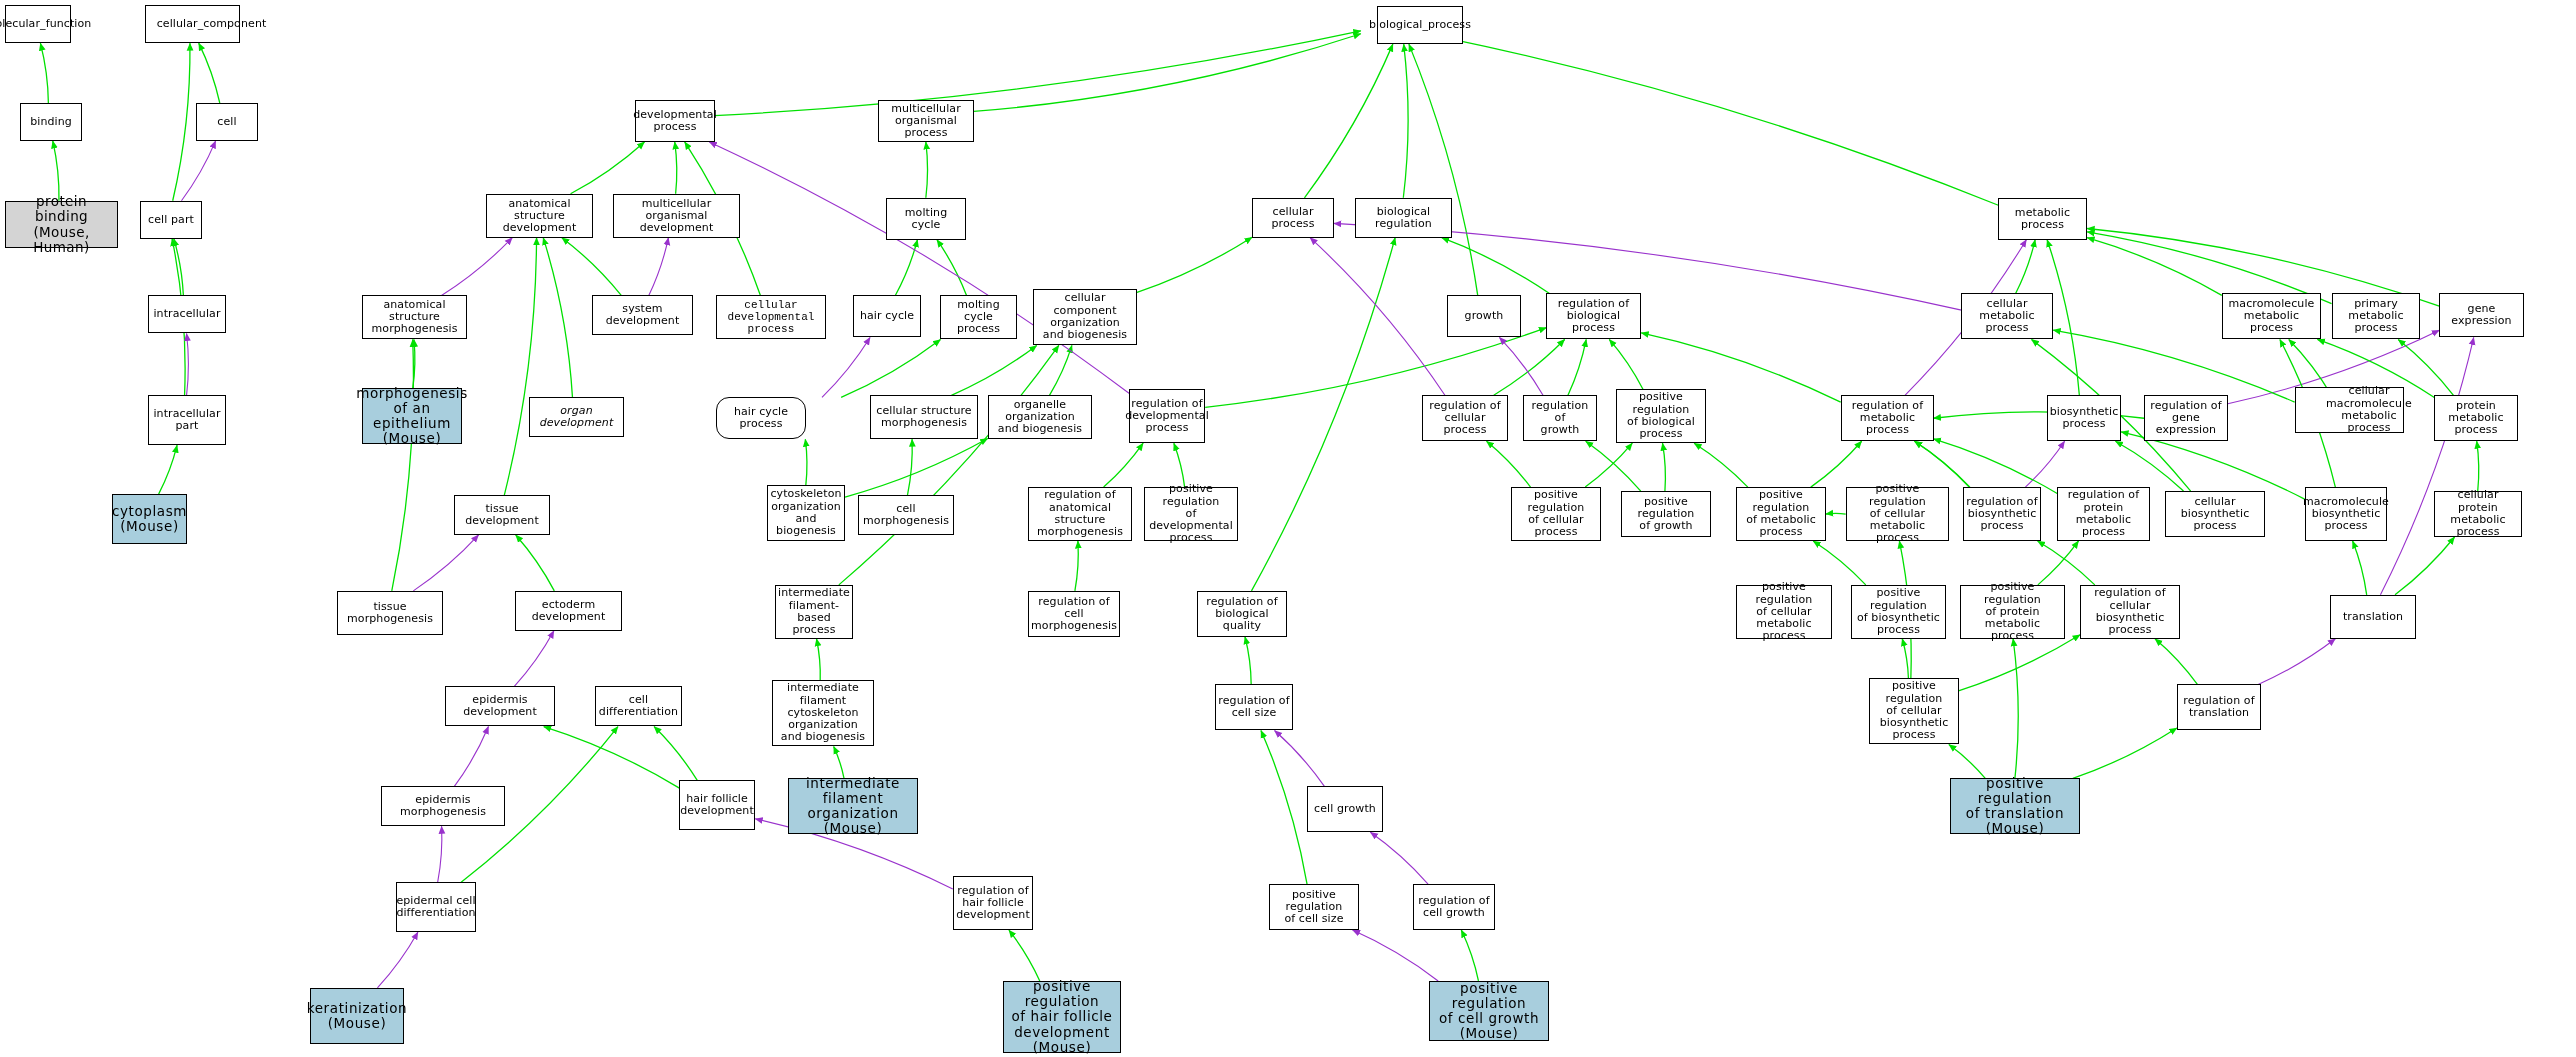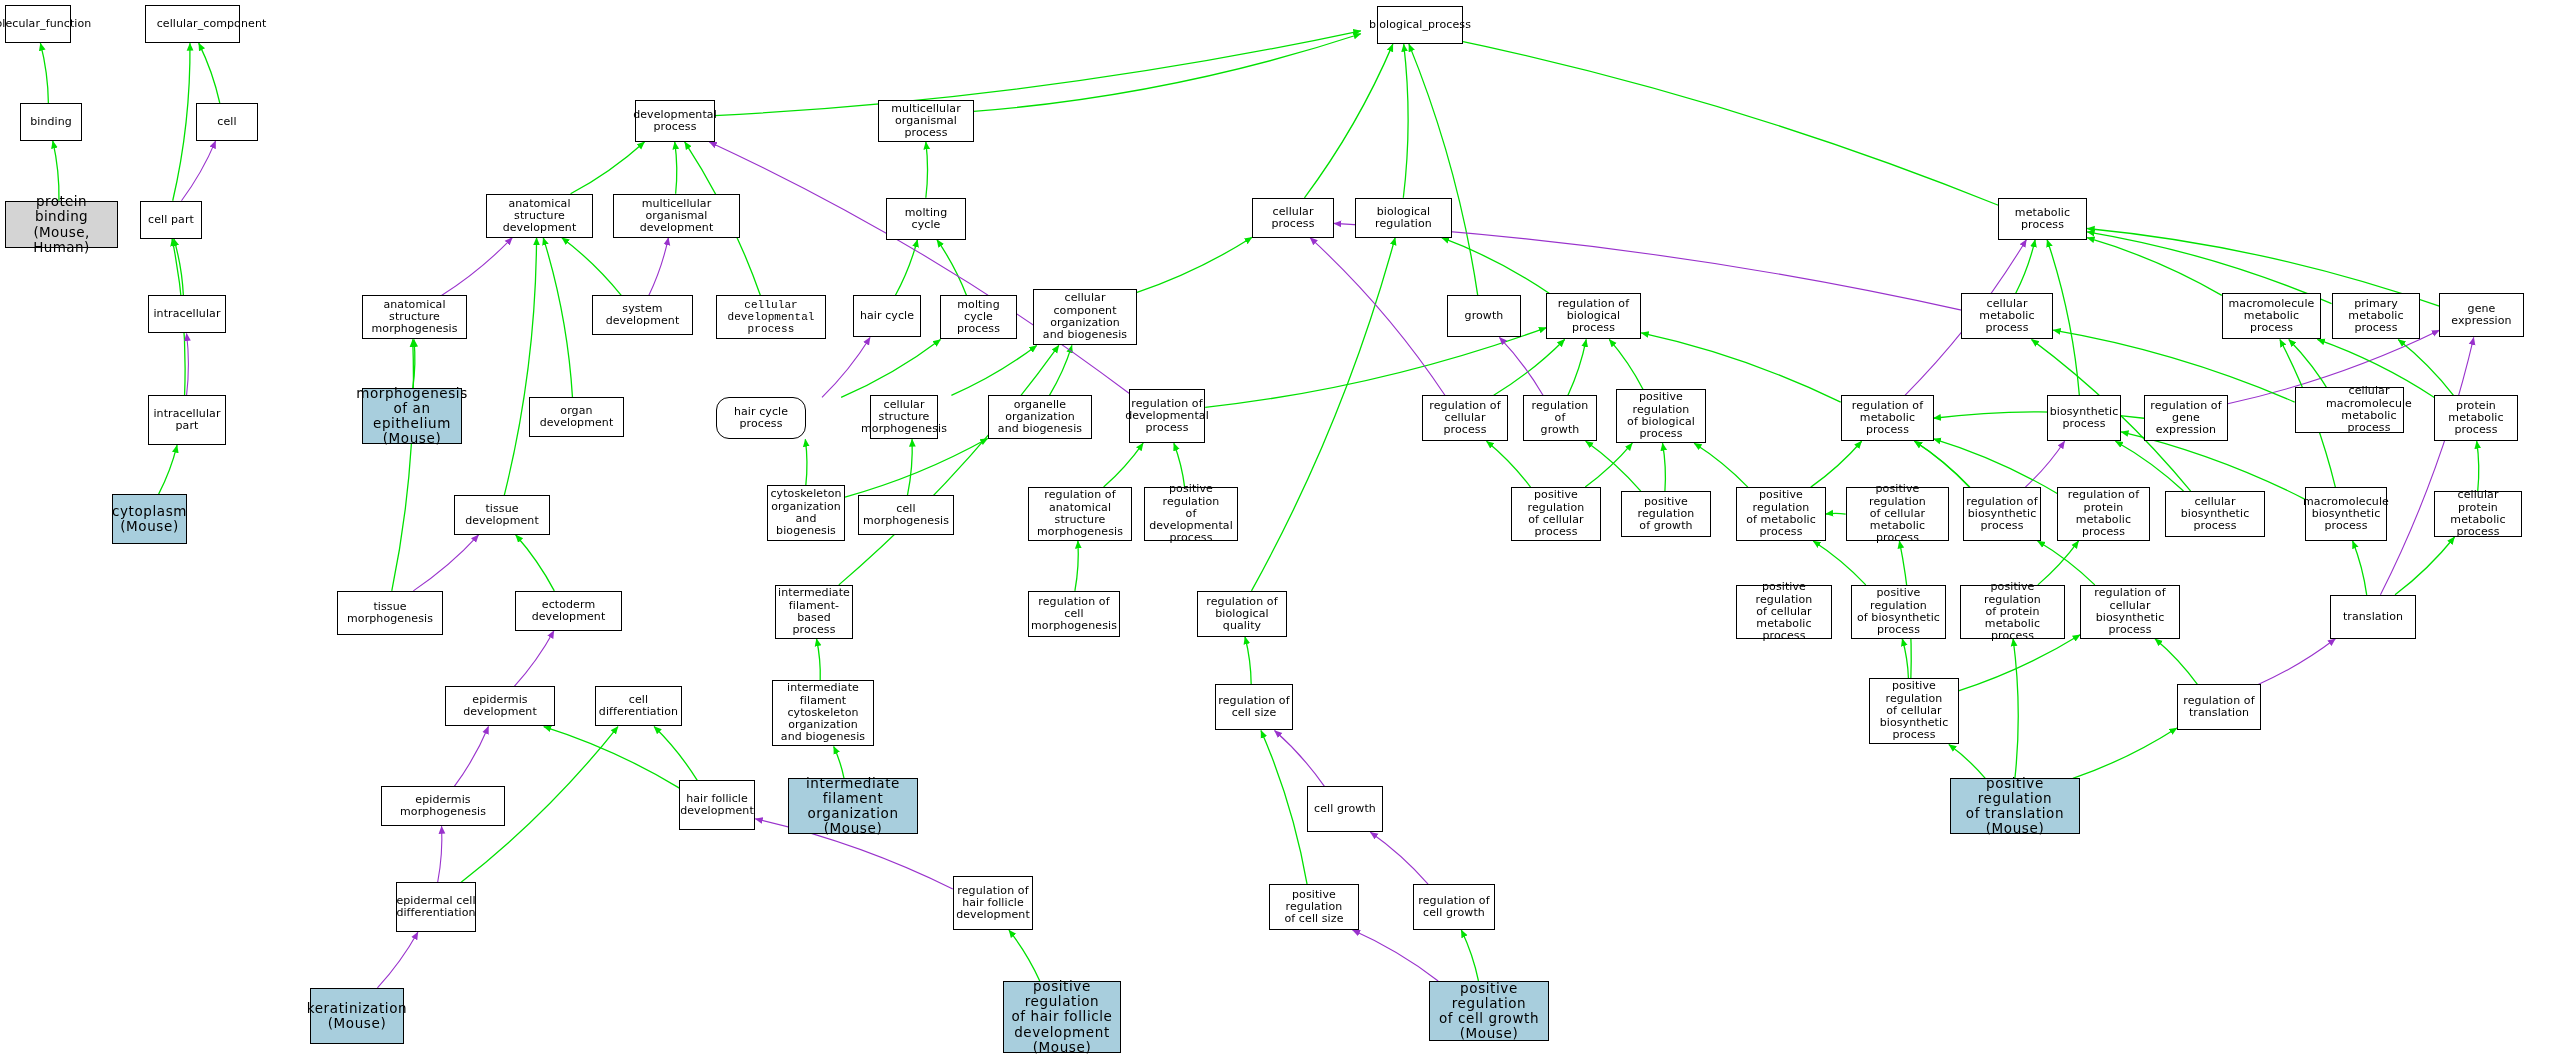--- a/index.html
+++ b/index.html
@@ -203,23 +203,23 @@
       <div class="node" style="left: 1961px; top: 293px; width: 92px; height: 46px;">cellular metabolic
 process</div>
       <div class="node" style="left: 2222px; top: 293px; width: 99px; height: 46px;">macromolecule
 metabolic process</div>
       <div class="node" style="left: 2332px; top: 293px; width: 88px; height: 46px;">primary metabolic
 process</div>
       <div class="node" style="left: 2439px; top: 293px; width: 85px; height: 44px;">gene expression</div>
       <div class="node hl" style="left: 362px; top: 388px; width: 100px; height: 56px;">morphogenesis
 of an epithelium
 (Mouse)</div>
-      <div class="node" style="left: 529px; top: 397px; width: 95px; height: 40px;">organ development</div>
+      <div class="node" style="left: 529px; top: 397px; width: 95px; height: 40px; font-style: italic;">organ development</div>
       <div class="node" style="left: 716px; top: 397px; width: 90px; height: 42px; border-radius: 13px;">hair cycle process</div>
-      <div class="node" style="left: 870px; top: 395px; width: 68px; height: 44px;">cellular structure
+      <div class="node" style="left: 870px; top: 395px; width: 108px; height: 44px;">cellular structure
 morphogenesis</div>
       <div class="node" style="left: 988px; top: 395px; width: 104px; height: 44px;">organelle organization
 and biogenesis</div>
       <div class="node" style="left: 1129px; top: 389px; width: 76px; height: 54px;">regulation of
 developmental
 process</div>
       <div class="node" style="left: 1422px; top: 395px; width: 86px; height: 46px;">regulation of
 cellular process</div>
       <div class="node" style="left: 1523px; top: 395px; width: 74px; height: 46px;">regulation of
 growth</div>

